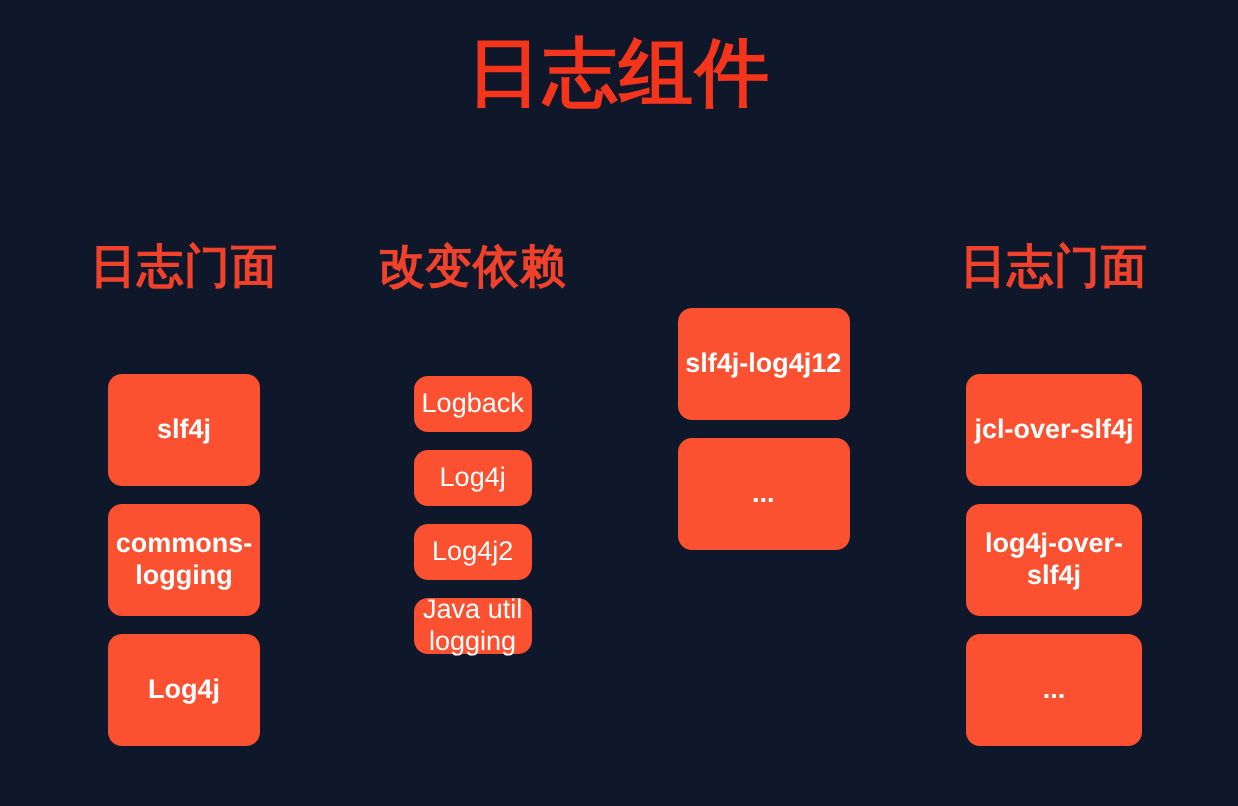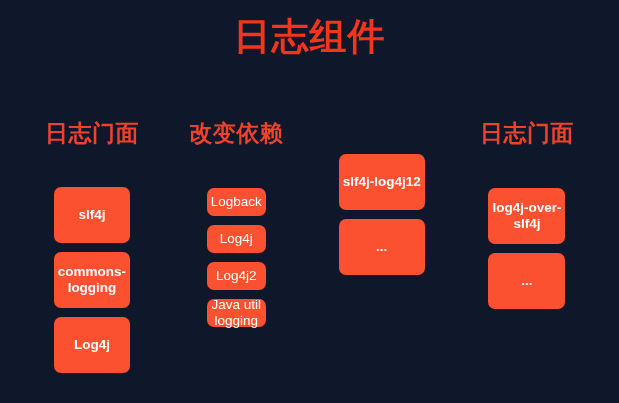--- a/index.html
+++ b/index.html
@@ -162,20 +162,23 @@
         <div class="card">
           <span class="card-text">...</span>
         </div>
       </div>
     </div>
 
     <div class="column col-3">
       <div class="col-header">日志门面</div>
       <div class="card-stack stack-3">
         <div class="card">
+          <span class="card-text">jcl-over-slf4j</span>
+        </div>
+        <div class="card">
           <span class="card-text">log4j-over-
 slf4j</span>
         </div>
         <div class="card">
           <span class="card-text">...</span>
         </div>
       </div>
     </div>
 
   </div>

